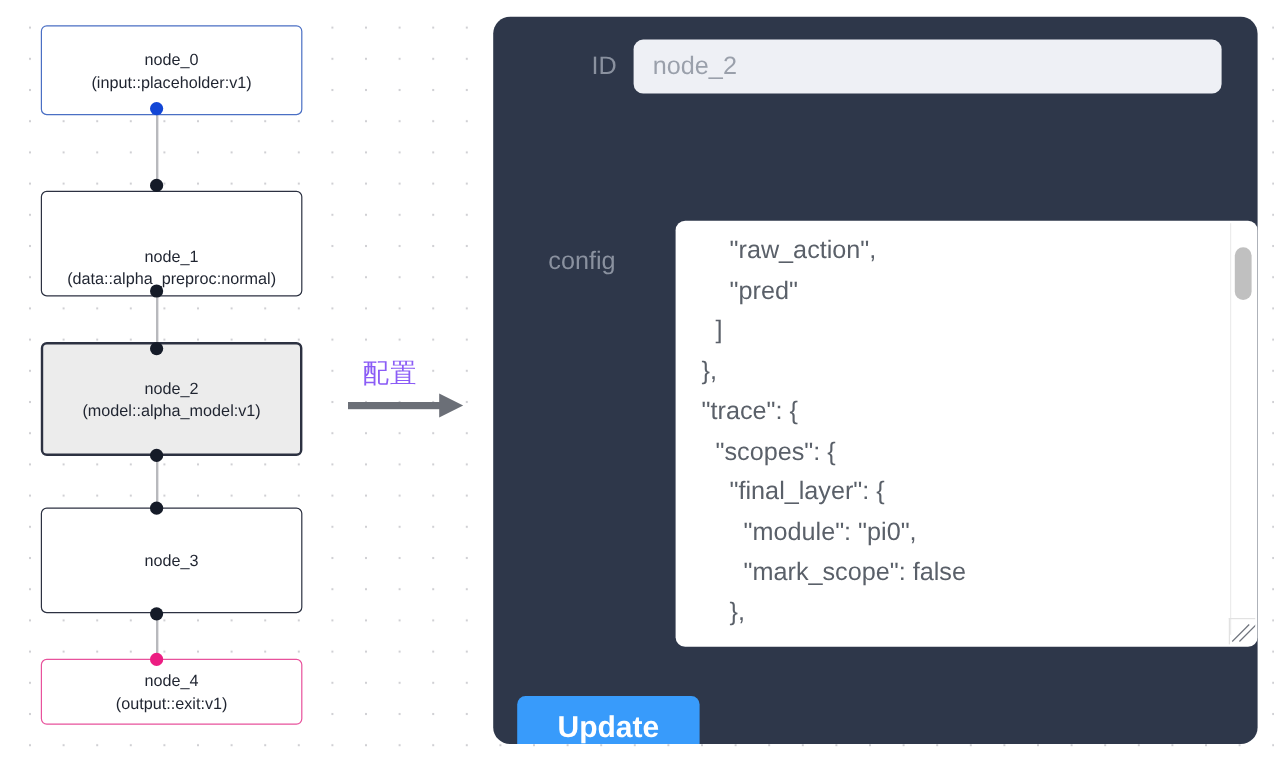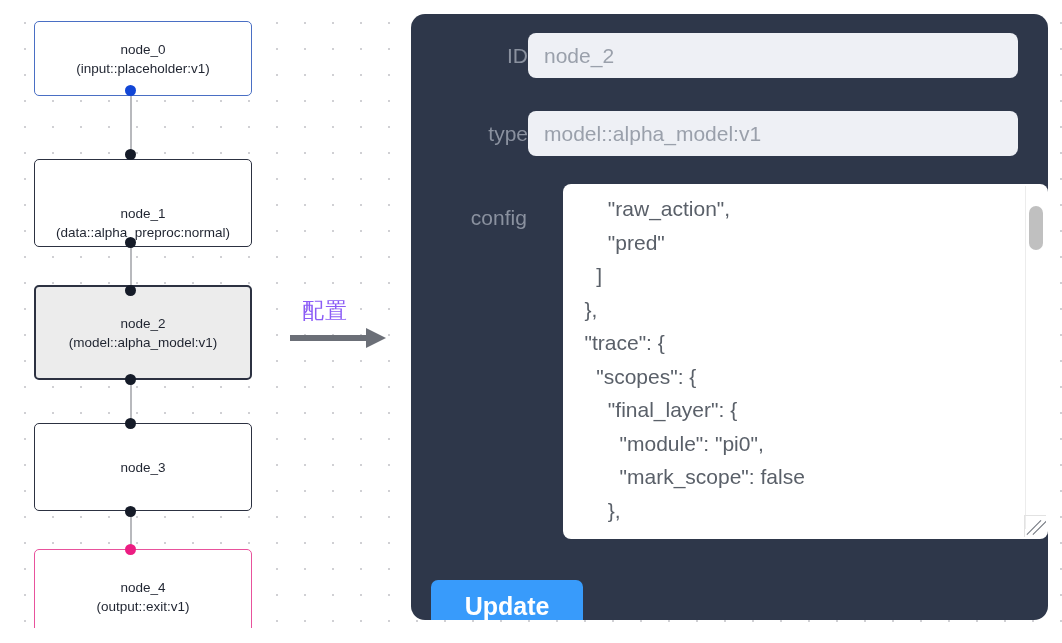--- a/index.html
+++ b/index.html
@@ -77,21 +77,21 @@
     z-index: 3;
     margin-left: 12px;
   }
   .node .nname { display: block; }
   .node .ntype { display: block; word-break: break-all; }
 
   .node.n0 { top: 21px;  height: 75px;  border-color: #4a6fc4; border-width: 1.6px; }
   .node.n1 { top: 159px; height: 88px; justify-content: flex-end; }
   .node.n2 { top: 285px; height: 95px;  background: #ececec; border-width: 2.1px; border-color: #2c3141; }
   .node.n3 { top: 423px; height: 88px; }
-  .node.n4 { top: 549px; height: 95px;  border-color: #e8529c; border-width: 1.6px; }
+  .node.n4 { top: 549px; height: 55px;  border-color: #e8529c; border-width: 1.6px; }
 
   .edge {
     position: absolute;
     left: 130px;
     width: 2px;
     background: #b8b9bd;
     z-index: 1;
   }
   .edge.e0 { top: 91px;  height: 72px; }
   .edge.e1 { top: 243px; height: 48px; }
@@ -155,21 +155,21 @@
     color: #8a919f;
     font-size: 21px;
     text-align: right;
     font-family: "Liberation Sans", sans-serif;
   }
 
   .row-id   { left: 0;  top: 19px;  width: 637px; }
   .row-type { left: 0;  top: 97px;  width: 637px; }
   .row-cfg  { left: 0;  top: 170px; width: 637px; align-items: flex-start; gap: 36px; }
 
-  .flabel-box { width: 117px; }
+  .flabel-box { width: 117px; padding-right: 14px; }
   .row-cfg .flabel-box { padding-top: 22px; }
 
   .txtinput {
     width: 490px;
     height: 45px;
     background: #eef0f5;
     border: none;
     border-radius: 8px;
     color: #9aa0ab;
     font-size: 21px;
@@ -324,26 +324,20 @@
 
   <div class="panel">
 
     <div class="field-row row-id">
       <div class="flabel-box">
         <div class="flabel">ID</div>
       </div>
       <input class="txtinput" type="text" readonly="" value="node_2" style="">
     </div>
 
-    <div class="field-row row-type">
-      <div class="flabel-box">
-        <div class="flabel">type</div>
-      </div>
-      <input class="txtinput" type="text" readonly="" value="model::alpha_model:v1" style="">
-    </div>
 
     <div class="field-row row-cfg">
       <div class="flabel-box">
         <div class="flabel">config</div>
       </div>
       <div class="cfg-shell">
         <div class="cfg-text">      "raw_action",
       "pred"
     ]
   },

